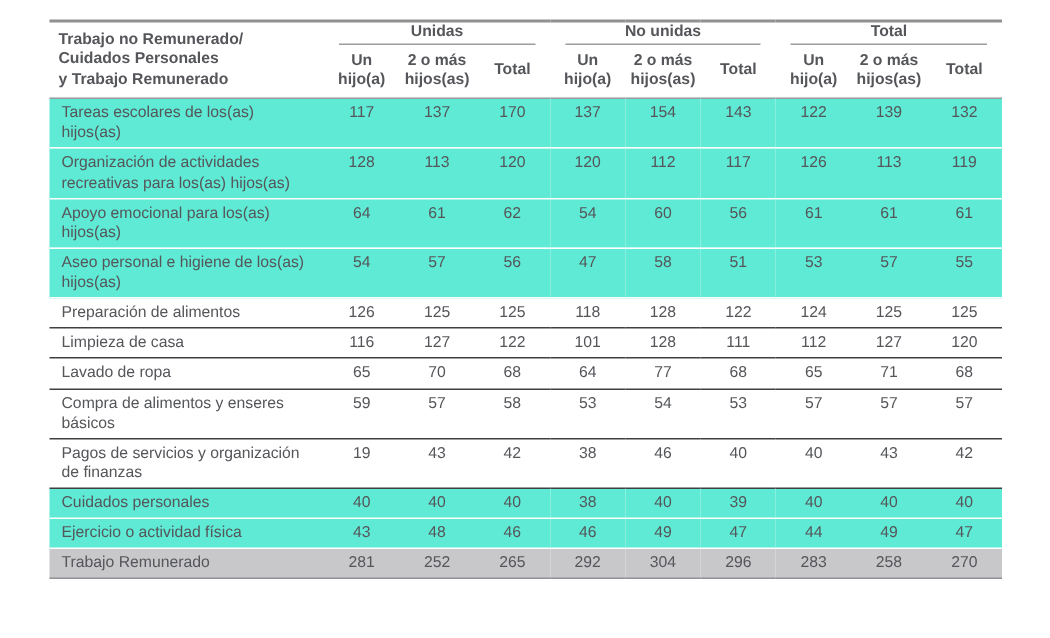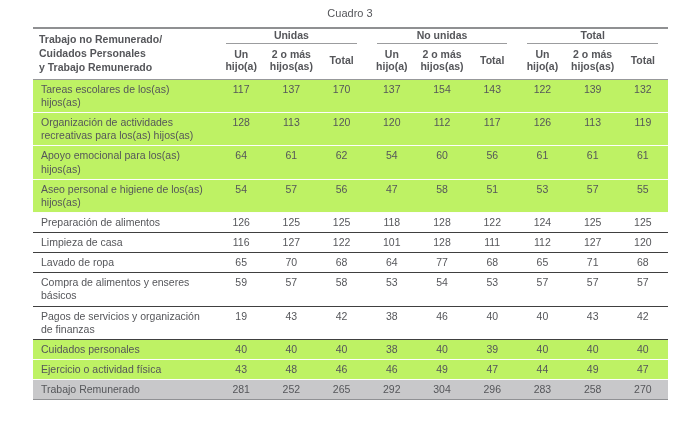--- a/index.html
+++ b/index.html
@@ -47,33 +47,32 @@
     line-height: 1.2;
     border-bottom: 1px solid #97989a;
   }
 
   tbody td {
     text-align: center; vertical-align: top;
     padding: 3px 2px; line-height: 1.25;
   }
   tbody td.stub { text-align: left; padding-left: 8px; padding-right: 6px; }
 
-  tr.band-gray { background: #bef264; }
+  tr.band-gray { background: #5eead4; }
   tr.band-gray td { border-bottom: 1px solid #fdfdfd; }
   tr.band-white td { border-bottom: 1px solid #404040; }
   tr.band-dark { background: #c8c8ca; }
   tr.band-dark td { border-top: 1px solid #ffffff; border-bottom: 1px solid #909194; }
 </style>
 </head>
 <body>
 
 <div class="page">
 
   <div class="title-block">
-    <div class="tnum">Cuadro 3</div>
   </div>
 
   <div class="table-wrap">
     <table>
       <colgroup>
         <col class="c-stub">
         <col class="c-num">
           <col class="c-num">
           <col class="c-num">
         <col class="c-num">

